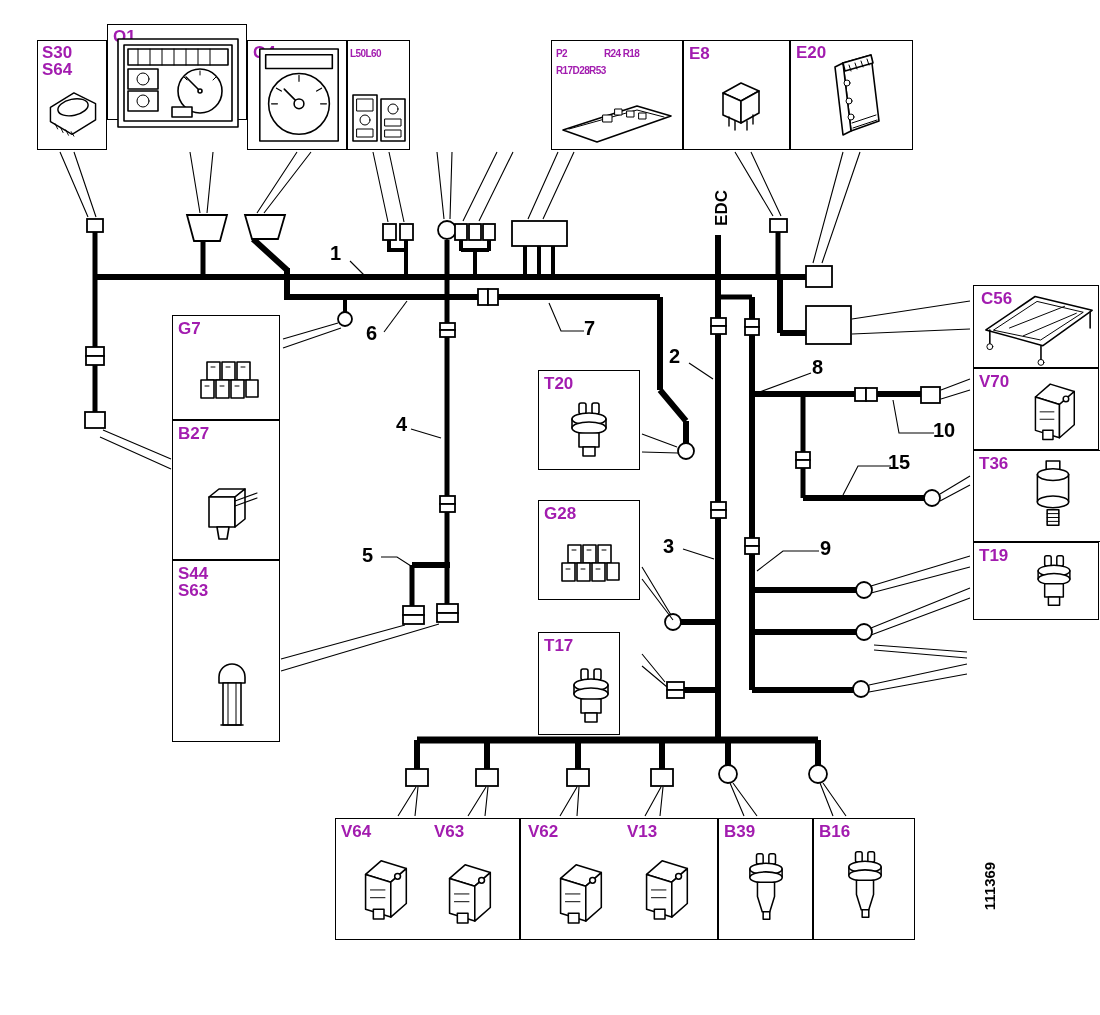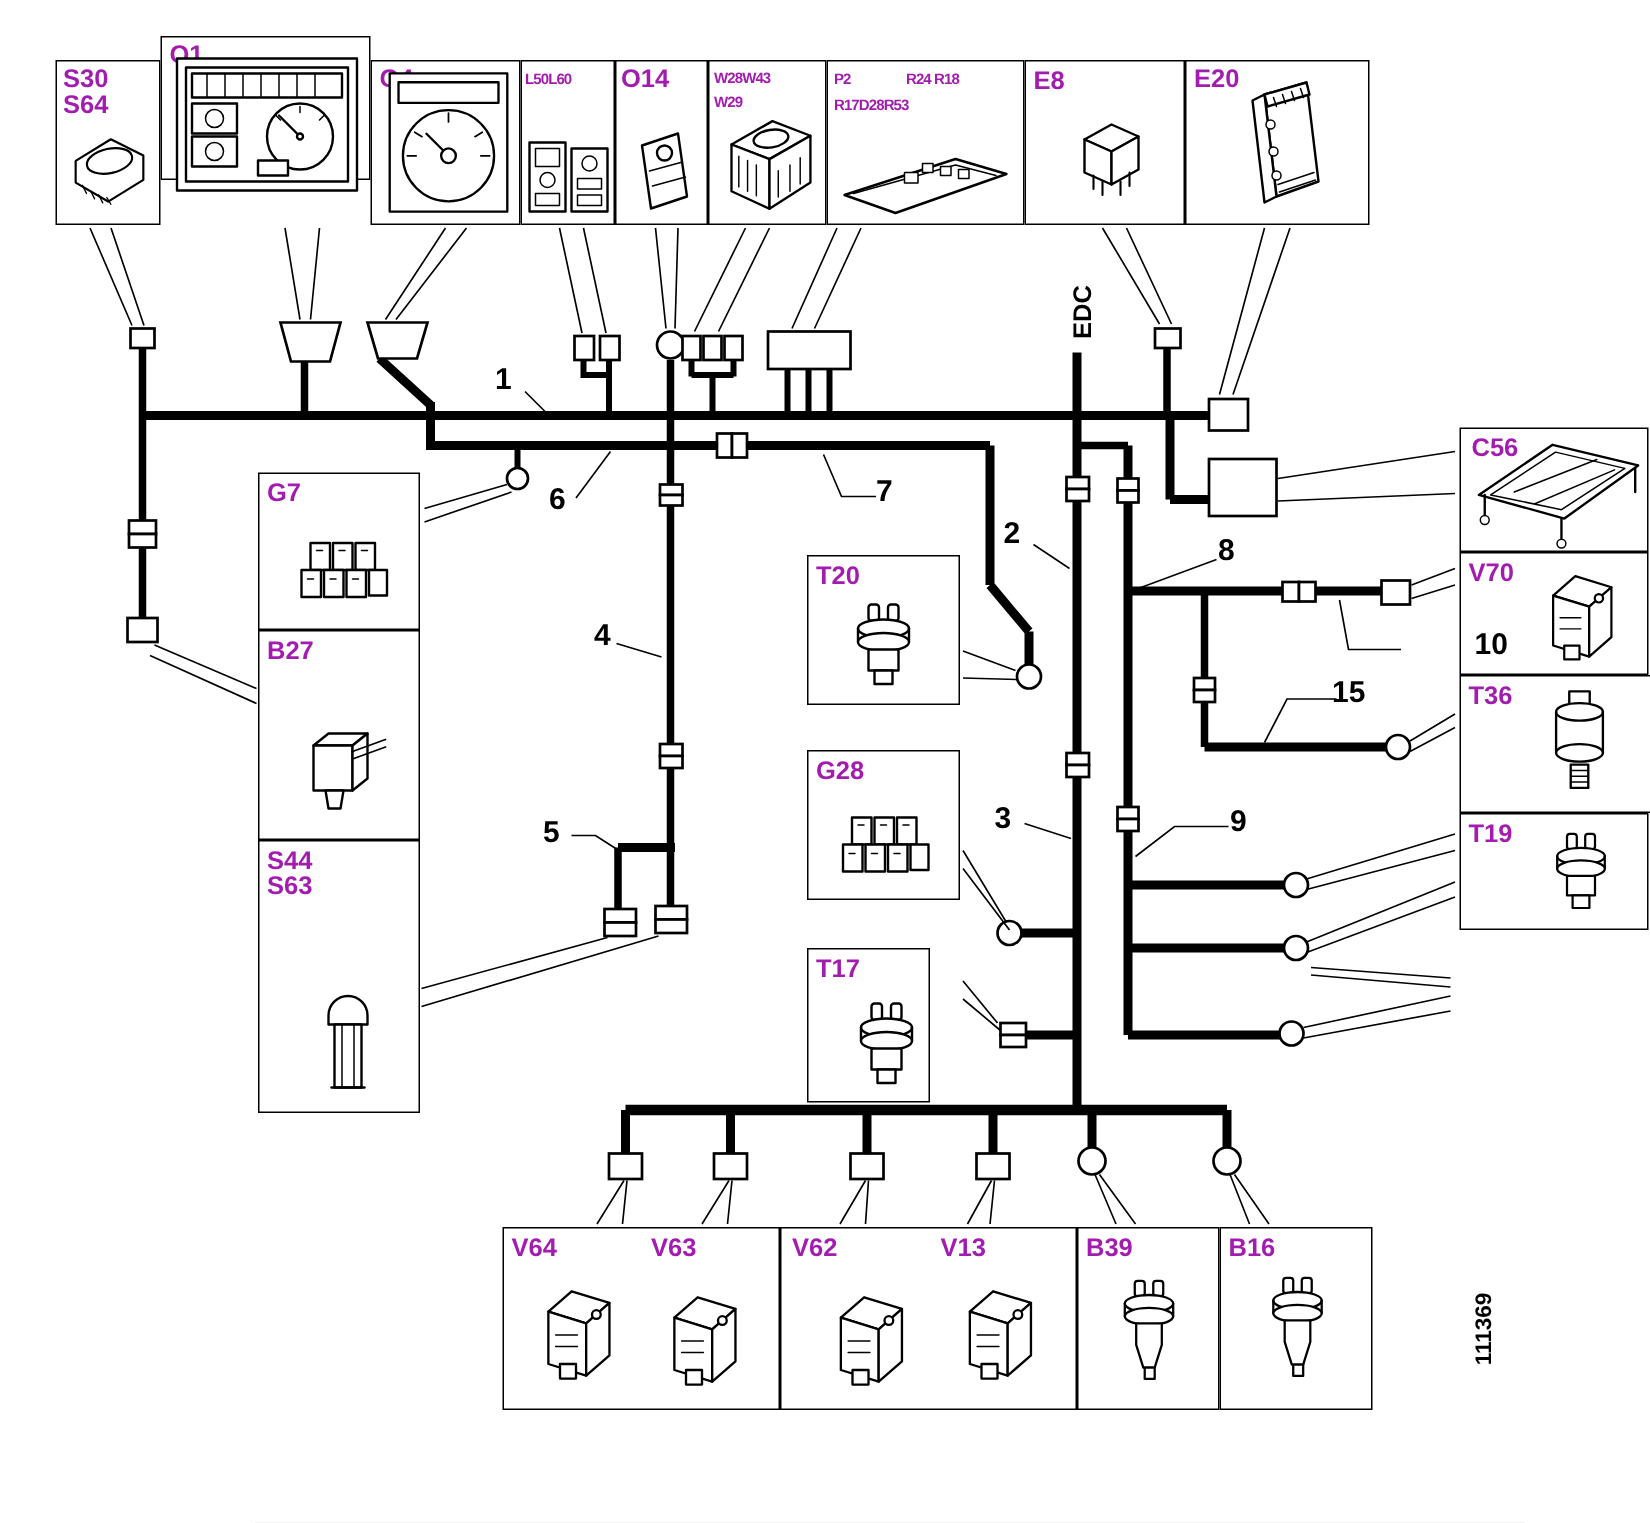--- a/index.html
+++ b/index.html
@@ -325,33 +325,20 @@
     <svg class="icon" style="left:7px;top:6px" width="88" height="98" viewBox="0 0 88 100">
         <use href="#i-gauge"></use>
       </svg>
   </div>
   <div class="box" style="left:347px;top:40px;width:63px;height:110px">
     <span class="bl s" style="left:2px;top:5px">L50L60</span>
     <svg class="icon" style="left:1px;top:48px" width="60" height="58" viewBox="0 0 60 58">
         <use href="#i-modules"></use>
       </svg>
   </div>
-  <div class="box" style="left:410px;top:40px;width:62px;height:110px">
-    <span class="bl" style="left:3px;top:3px">O14</span>
-    <svg class="icon" style="left:7px;top:42px" width="48" height="62" viewBox="0 0 48 62">
-        <use href="#i-conn"></use>
-      </svg>
-  </div>
-  <div class="box" style="left:472px;top:40px;width:79px;height:110px">
-    <span class="bl s" style="left:3px;top:4px">W28W43</span>
-    <span class="bl s" style="left:3px;top:20px">W29</span>
-    <svg class="icon" style="left:4px;top:30px" width="72" height="76" viewBox="0 0 72 78">
-        <use href="#i-wbox"></use>
-      </svg>
-  </div>
   <div class="box" style="left:551px;top:40px;width:132px;height:110px">
     <span class="bl s" style="left:4px;top:5px">P2</span>
     <span class="bl s" style="left:52px;top:5px">R24 R18</span>
     <span class="bl s" style="left:4px;top:22px">R17D28R53</span>
     <svg class="icon" style="left:7px;top:55px" width="118" height="48" viewBox="0 0 118 48">
         <use href="#i-pcb"></use>
       </svg>
   </div>
   <div class="box" style="left:683px;top:40px;width:107px;height:110px">
     <span class="bl" style="left:5px;top:4px">E8</span>
@@ -465,19 +452,19 @@
 
   <span class="wn" style="left:330px;top:243px">1</span>
   <span class="wn" style="left:669px;top:346px">2</span>
   <span class="wn" style="left:663px;top:536px">3</span>
   <span class="wn" style="left:396px;top:414px">4</span>
   <span class="wn" style="left:362px;top:545px">5</span>
   <span class="wn" style="left:366px;top:323px">6</span>
   <span class="wn" style="left:584px;top:318px">7</span>
   <span class="wn" style="left:812px;top:357px">8</span>
   <span class="wn" style="left:820px;top:538px">9</span>
-  <span class="wn" style="left:983px;top:420px">10</span>
+  <span class="wn" style="left:933px;top:420px">10</span>
   <span class="wn" style="left:888px;top:452px">15</span>
 
   <div class="vert" style="left:699px;top:198px;width:46px;height:20px;font-size:17px">EDC</div>
   <div class="vert" style="left:954px;top:878px;width:70px;height:16px;font-size:15px">111369</div>
 
 </div>
 
 </body></html>

